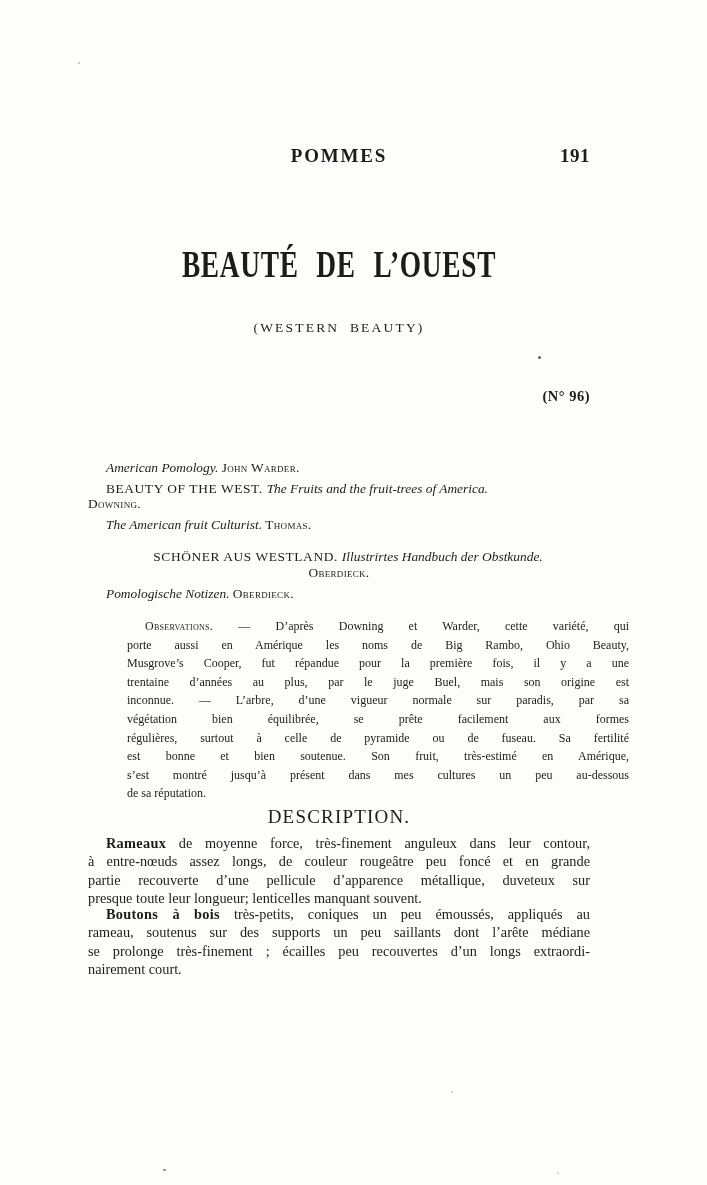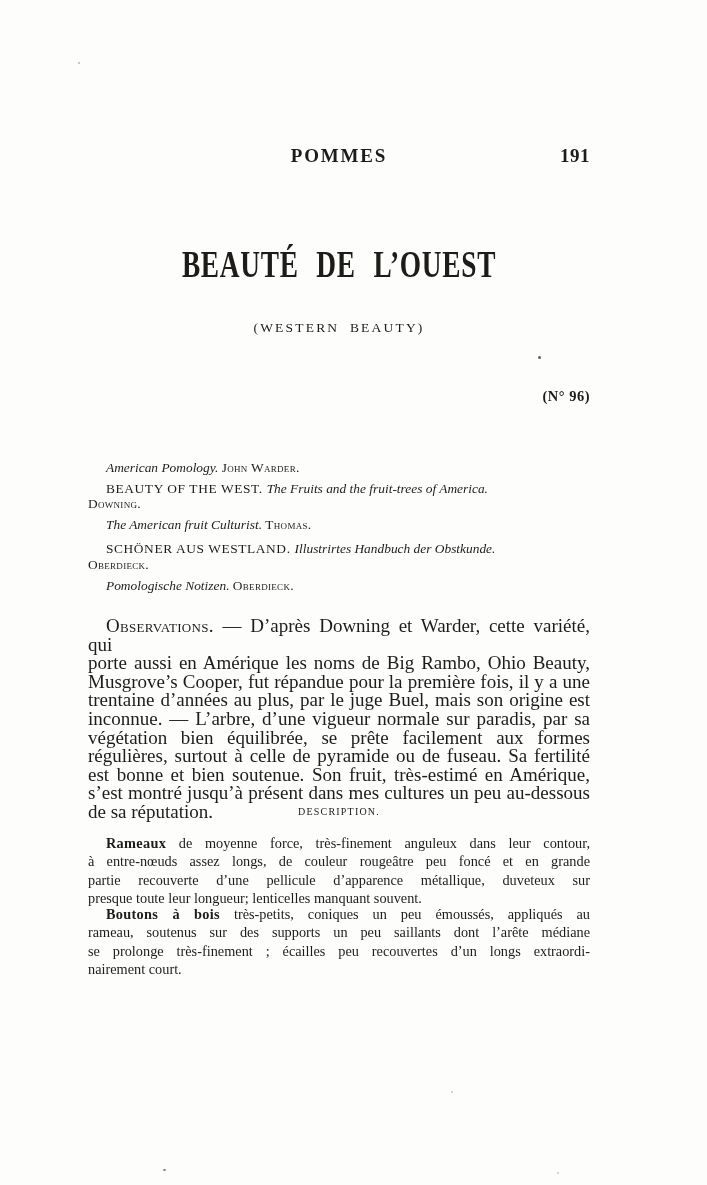--- a/index.html
+++ b/index.html
@@ -21,24 +21,24 @@
     top:245px;text-align:center;font-weight:bold;font-size:38px;line-height:38px;
     letter-spacing:1px;word-spacing:14px;white-space:nowrap;
     transform:scaleX(.72) scaleY(1.0);transform-origin:50% 0;
   }
   .subtitle{top:320px;text-align:center;font-size:13.5px;letter-spacing:2.2px;word-spacing:5px;}
   .numline{top:388px;text-align:right;font-size:14.5px;font-weight:bold;letter-spacing:.5px;}
 
   .biblio{top:444px;font-size:13.4px;line-height:15.6px;}
   .bib-entry{margin-top:5px;}
   .bib-entry:first-child{margin-top:16px;}
-  .bib-entry:nth-child(4){margin-top:9px;}
+  .bib-entry:nth-child(4){margin-top:17px;text-align:center;}
 
-  .obs{top:617px;font-size:19px;line-height:18.6px;}
-  .desc-head{top:806px;text-align:center;font-size:10px;letter-spacing:1.2px;}
+  .obs{top:617px;font-size:12px;line-height:18.6px;margin-left:39px;}
+  .desc-head{top:806px;text-align:center;font-size:19px;letter-spacing:1.2px;}
   .para-rameaux{top:834px;font-size:14.3px;line-height:18.3px;}
   .para-boutons{top:905px;font-size:14.3px;line-height:18.3px;}
 
   .tline{width:100%;}
   .tjust{text-align:justify;text-align-last:justify;}
   .tlast{text-align:right;text-align-last:left;}
   .tindent{text-indent:18px;}
   .s-i{font-style:italic;}
   .s-sc{font-variant:small-caps;letter-spacing:.3px;}
   .s-c{letter-spacing:.6px;}

